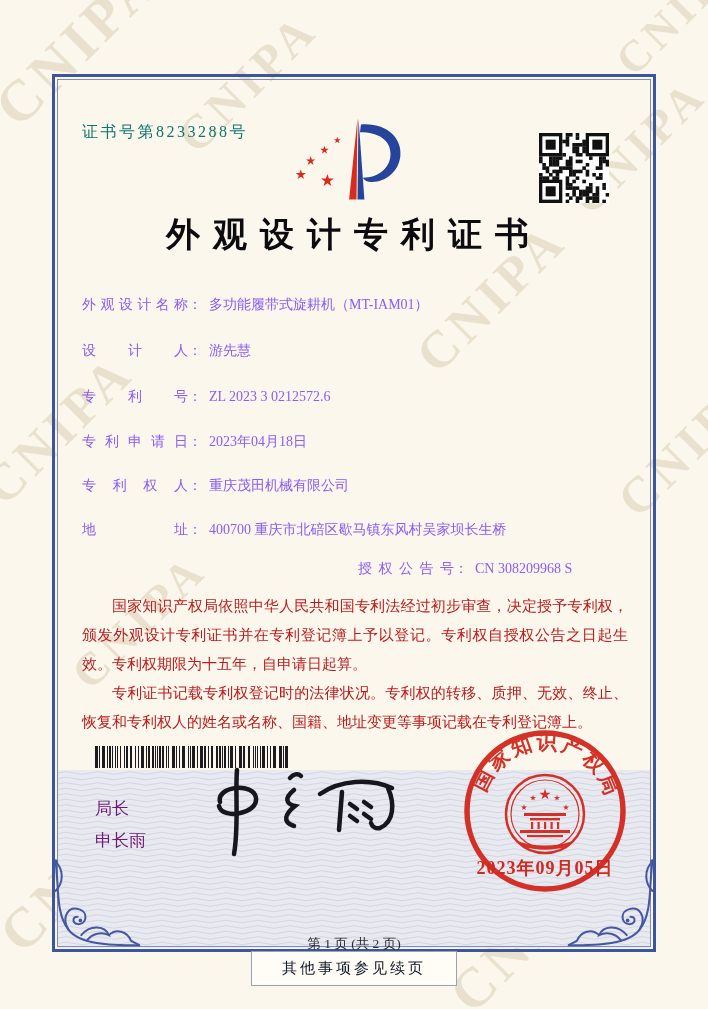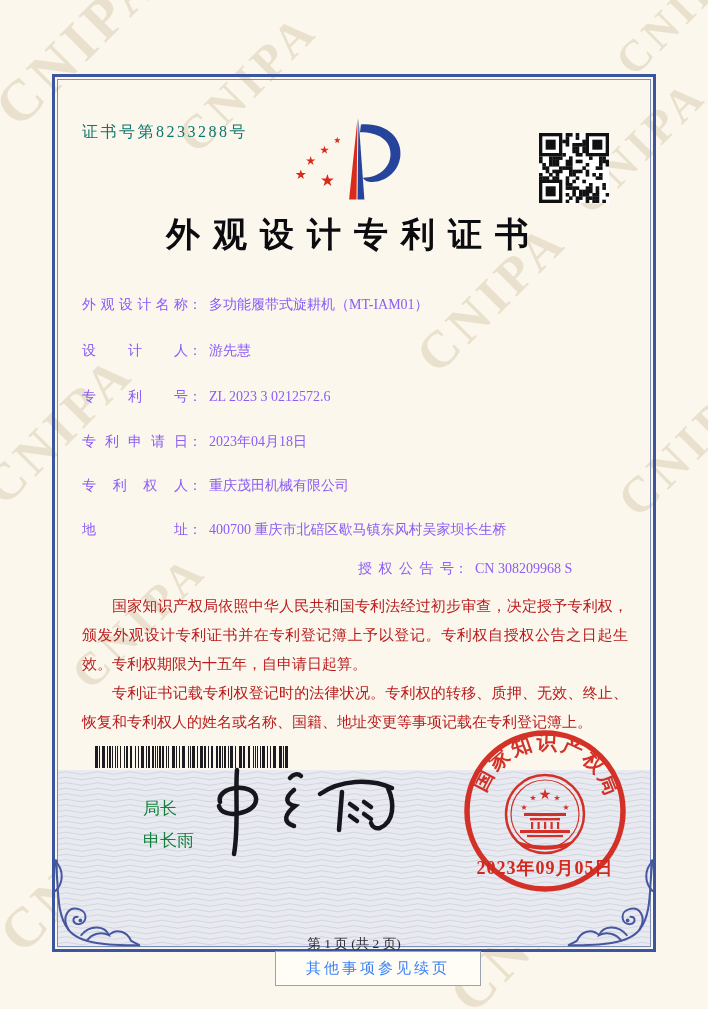--- a/index.html
+++ b/index.html
@@ -21,31 +21,31 @@
          font-size:34px;font-weight:700;letter-spacing:13px;box-sizing:border-box;color:#0c0c10;}
   .field{position:absolute;left:82px;font-size:14px;white-space:nowrap;color:#8b5cf6;}
   .flabel{display:inline-block;width:106px;text-align:justify;text-align-last:justify;vertical-align:bottom;}
   .flabel2{display:inline-block;width:96px;text-align:justify;text-align-last:justify;vertical-align:bottom;}
   .fvalue{margin-left:7px;}
   .grant-no{position:absolute;left:276px;top:0;}
   .paras{position:absolute;left:82px;top:592px;width:546px;font-size:15px;line-height:29px;
          text-align:justify;color:#b91c1c;}
   .paras p{margin:0;text-indent:2em;}
   .barcode{position:absolute;left:95px;top:746px;width:197px;height:22px;}
-  .signer{position:absolute;left:95px;font-size:17px;font-family:"Liberation Sans","DejaVu Sans",sans-serif;color:#15803d;margin-left:48px;}
+  .signer{position:absolute;left:95px;font-size:17px;font-family:"Liberation Sans","DejaVu Sans",sans-serif;color:#701a75;}
   .signer-title{top:797px;}
   .signer-name{top:829px;text-align:right;}
   .signature{position:absolute;left:192px;top:764px;width:215px;height:100px;}
   .seal{position:absolute;left:458px;top:724px;width:174px;height:174px;opacity:.95;}
   .seal-date{position:absolute;left:458px;top:856px;width:174px;text-align:center;
              font-size:18px;font-weight:700;color:#d2281e;letter-spacing:1px;}
   .page-ind{position:absolute;left:0;top:911px;width:708px;text-align:center;font-size:13.5px;color:#2b2b30;margin-top:24px;}
   .cont-box{position:absolute;left:50%;top:951px;transform:translateX(-50%);
             background:#fffdf6;border:1px solid #9aa2b2;padding:7px 30px;font-size:15px;
-            letter-spacing:3px;white-space:nowrap;color:#3b82f6;margin-left:24px;}
+            letter-spacing:3px;white-space:nowrap;color:#0f172a;}
 </style>
 </head>
 <body>
 
 <div class="page">
 
   <span class="wm" style="left:-25px;top:10px;font-size:58px;">CNIPA</span>
   <span class="wm" style="left:160px;top:55px;font-size:48px;">CNIPA</span>
   <span class="wm" style="left:600px;top:-15px;font-size:44px;">CNIPA</span>
   <span class="wm" style="left:555px;top:120px;font-size:46px;">CNIPA</span>

